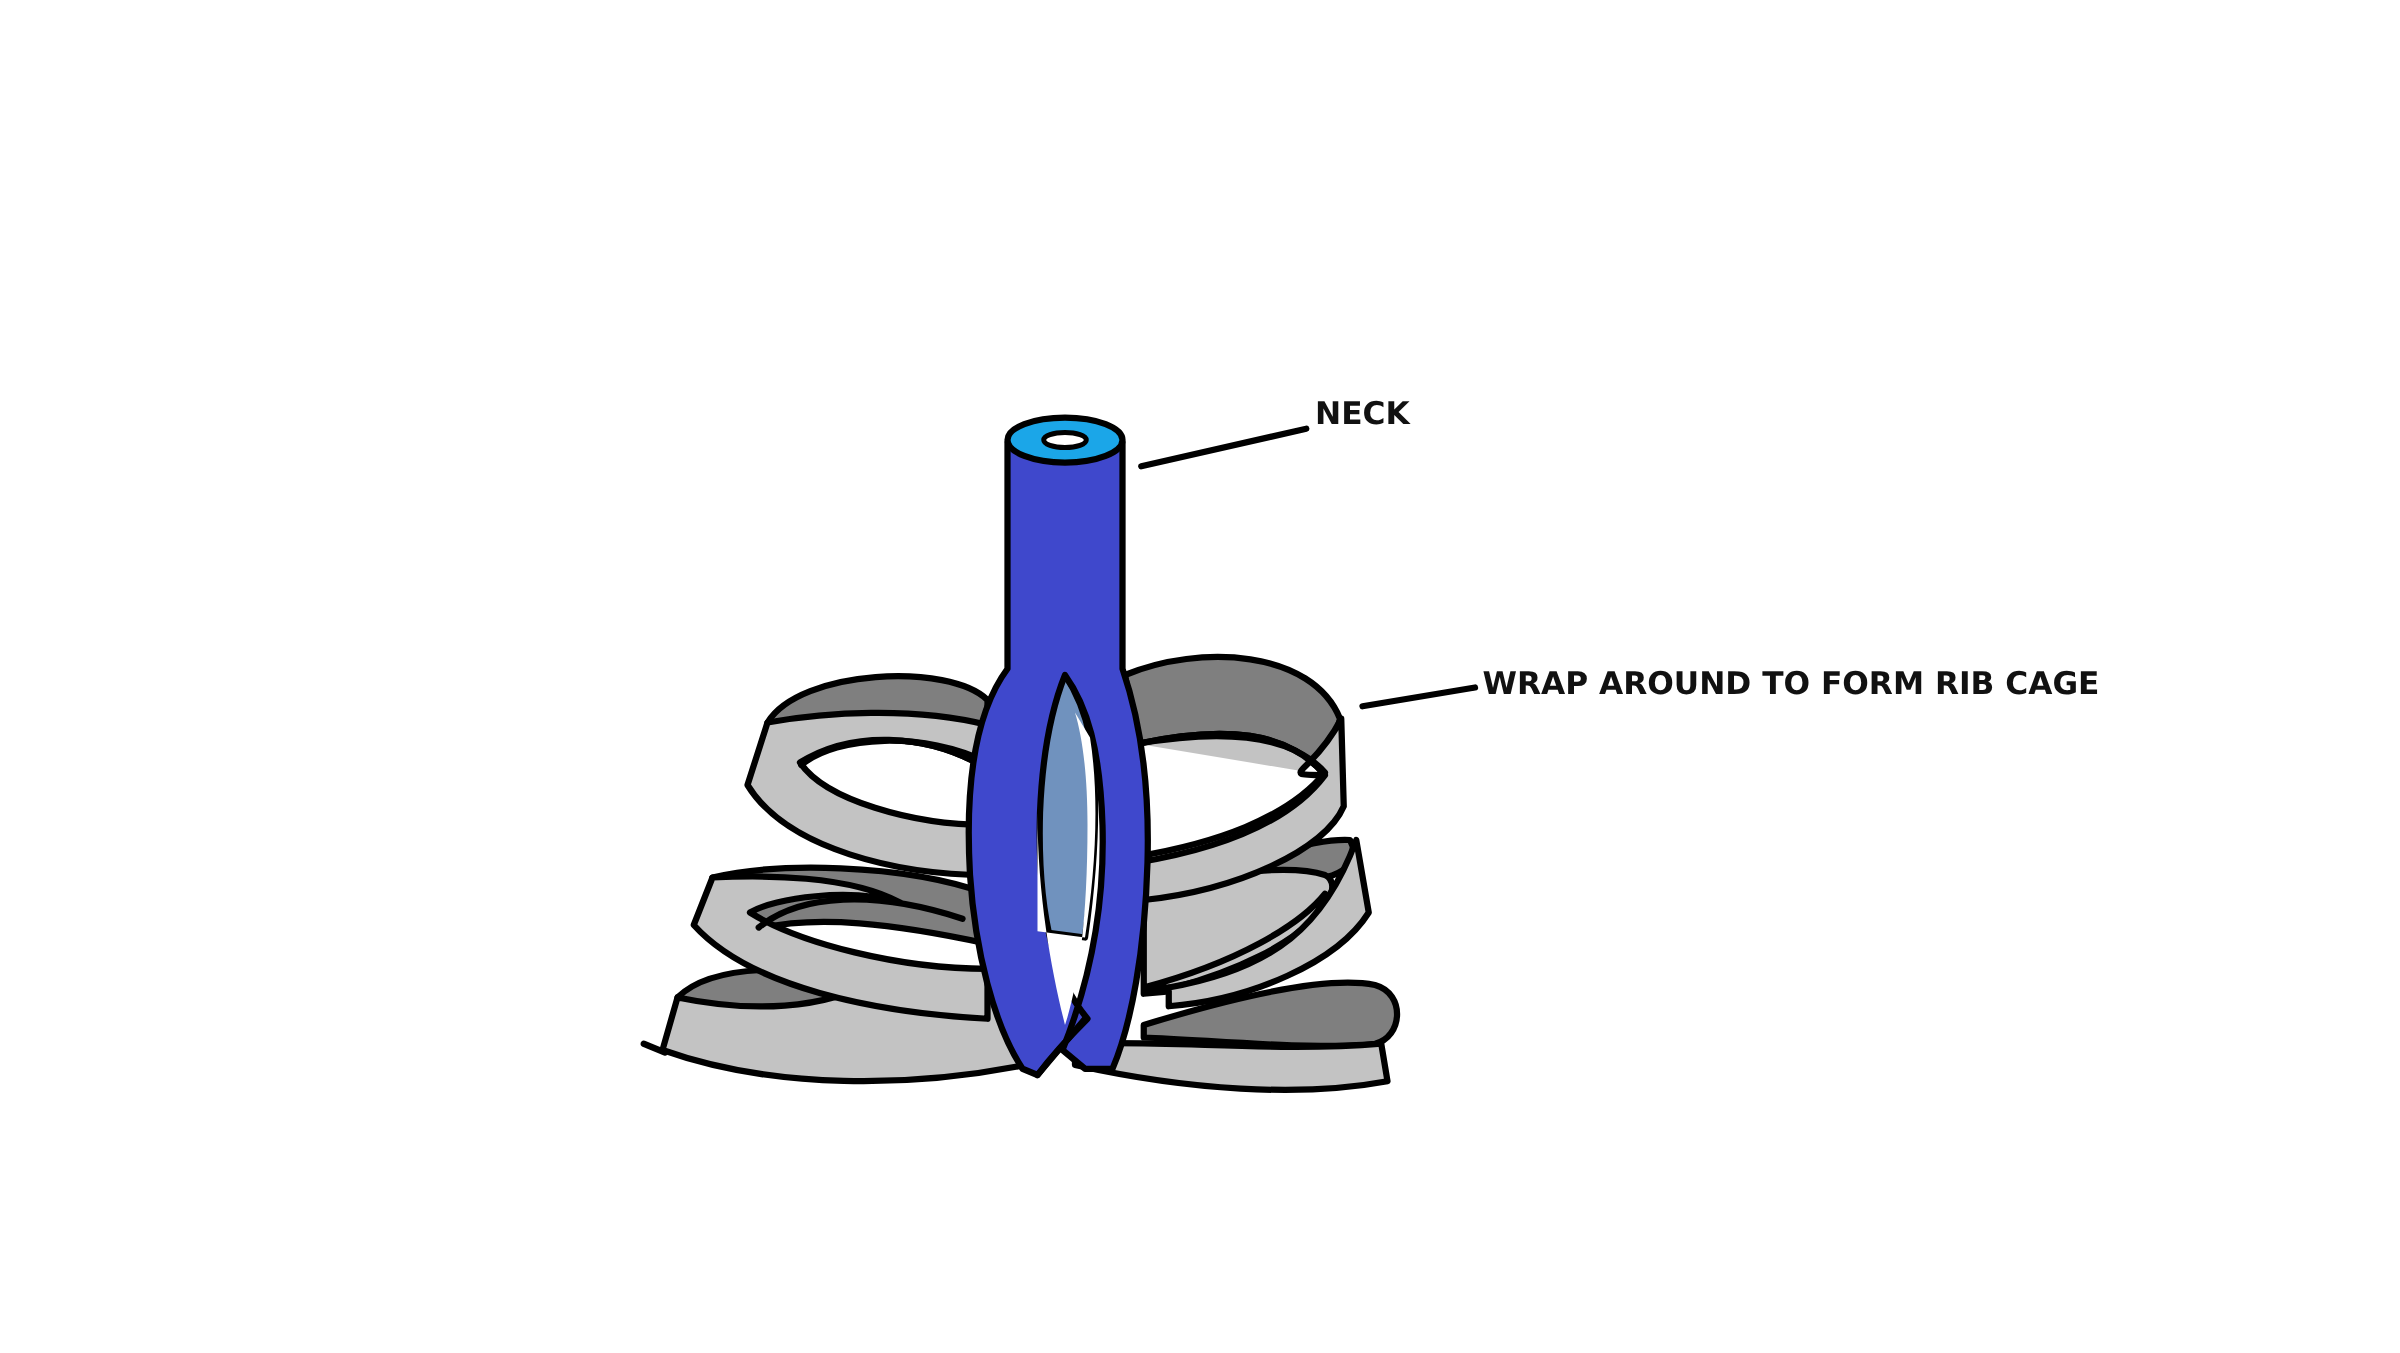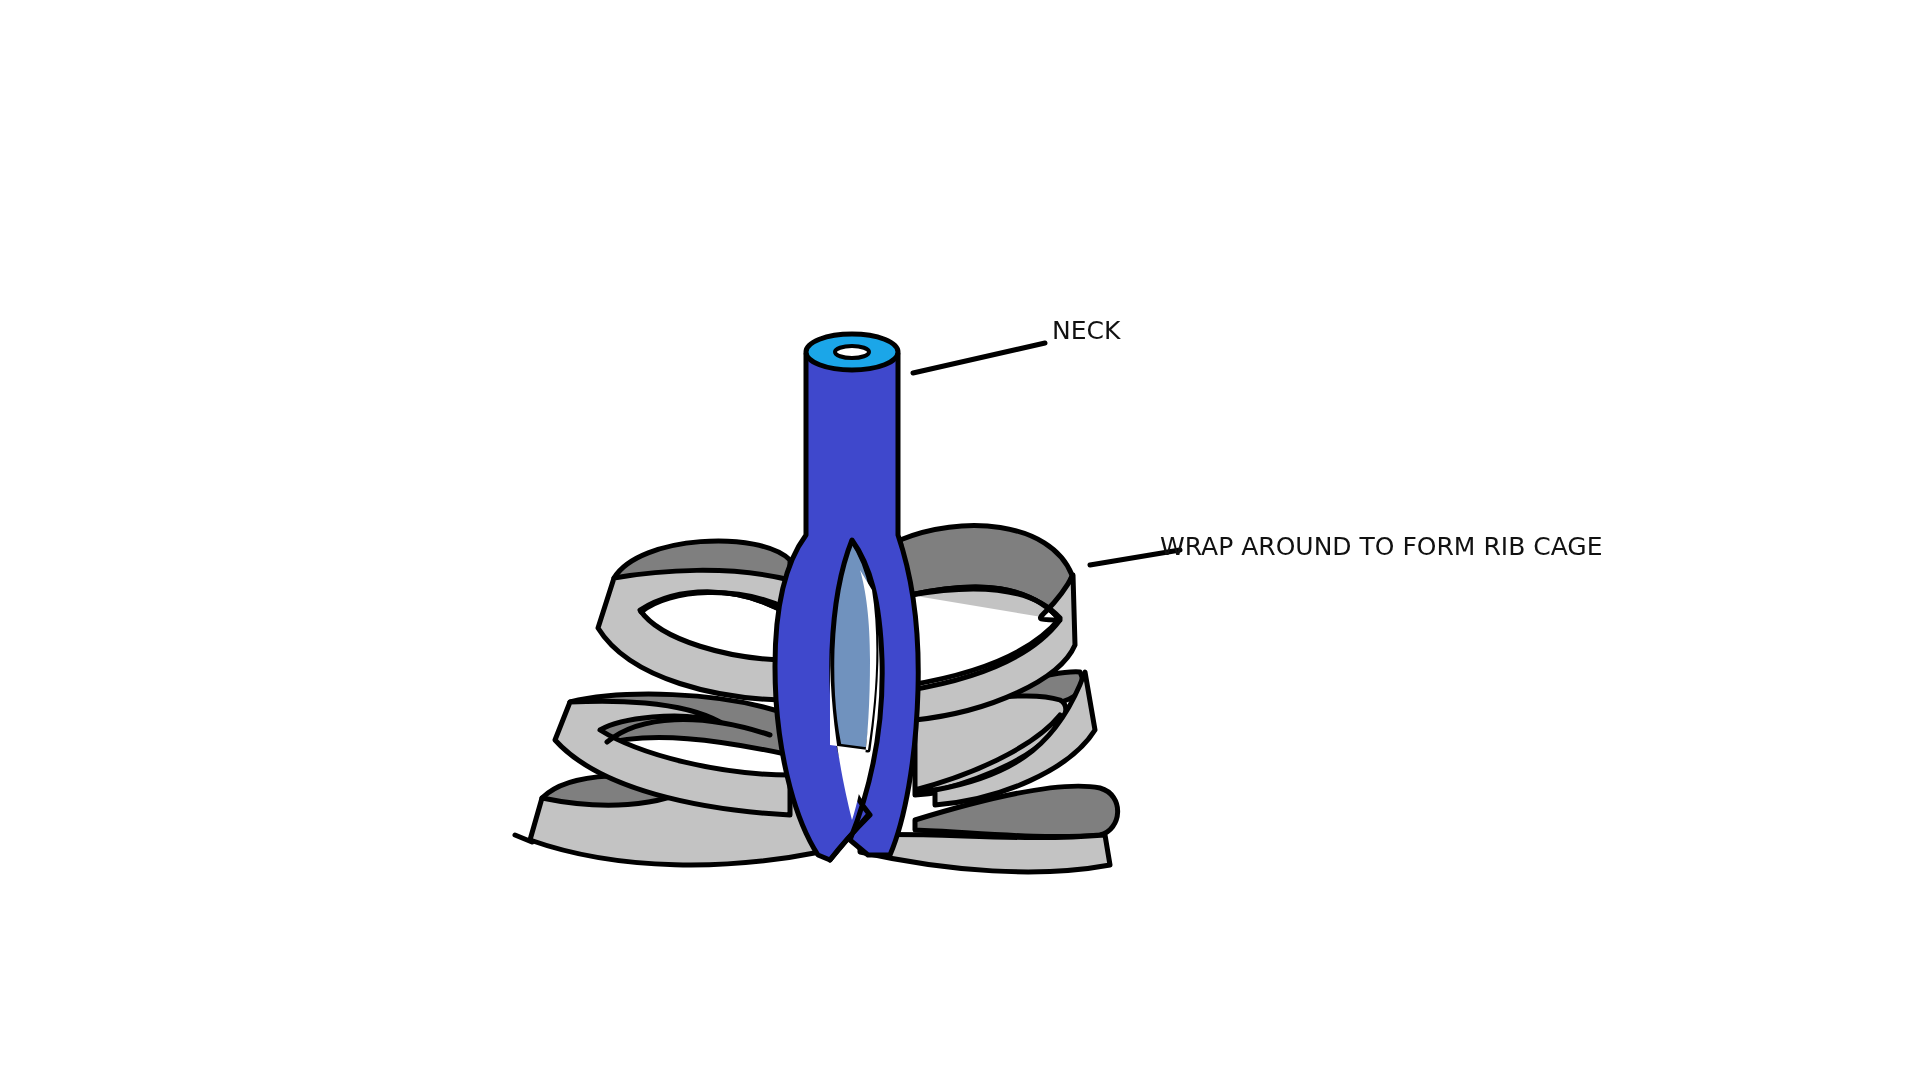--- a/index.html
+++ b/index.html
@@ -5,23 +5,24 @@
     html, body { margin: 0; padding: 0; background: #ffffff; }
     body { width: 1920px; height: 1082px; overflow: hidden; position: relative; }
     #diagram { position: absolute; left: 0; top: 0; }
     .label {
       position: absolute;
       font-family: "DejaVu Sans", sans-serif;
       font-size: 25px;
       color: #111111;
       white-space: nowrap;
       letter-spacing: 0px;
+      font-weight: bold;
     }
     #label-neck { left: 1052px; top: 316px; }
-    #label-rib { left: 1160px; top: 532px; }
+    #label-rib { left: 1186px; top: 532px; }
   </style>
 </head>
 <body>
 
 <svg id="diagram" width="1920" height="1082" viewBox="0 0 1920 1082" xmlns="http://www.w3.org/2000/svg">
   <g stroke="#000" stroke-width="5" stroke-linejoin="round" stroke-linecap="round">
 
     <g>
       <path d="M542,798 C570,770 640,772 700,784 C660,808 600,812 542,820 Z" fill="#7f7f7f"></path>
       <path d="M542,798 C600,810 660,808 700,784 L800,790 L820,852 C730,870 620,872 530,840 Z" fill="#c3c3c3"></path>

